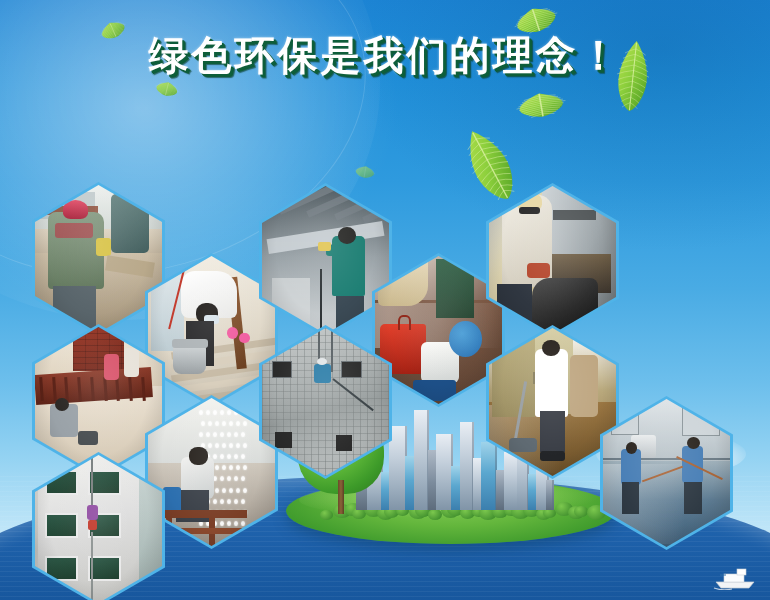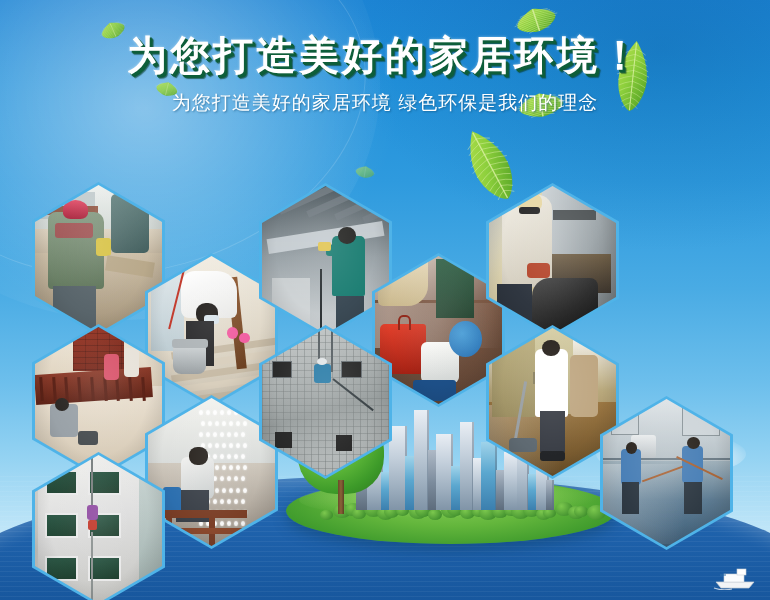--- a/index.html
+++ b/index.html
@@ -755,17 +755,16 @@
         <path d="M50 130 Q34.4 135 24 143" stroke="#dff2ab" stroke-width="1.5" fill="none" opacity=".62"></path>
         <path d="M50 130 Q65.6 135 76 143" stroke="#dff2ab" stroke-width="1.5" fill="none" opacity=".62"></path>
         <path d="M50 143.5 Q36.5 148.5 27.5 156.5" stroke="#dff2ab" stroke-width="1.5" fill="none" opacity=".62"></path>
         <path d="M50 143.5 Q63.5 148.5 72.5 156.5" stroke="#dff2ab" stroke-width="1.5" fill="none" opacity=".62"></path>
         <path d="M50 157 Q38.6 162 31 170" stroke="#dff2ab" stroke-width="1.5" fill="none" opacity=".62"></path>
         <path d="M50 157 Q61.4 162 69 170" stroke="#dff2ab" stroke-width="1.5" fill="none" opacity=".62"></path>
       </svg>
     </div>
 
   <div class="headings">
-    <div class="title">为您打造美好的家居环境！</div>
-    <div class="subtitle">为您打造美好的家居环境 绿色环保是我们的理念</div>
+    <div class="title">绿色环保是我们的理念！</div>
   </div>
 
 </div>
 
 </body></html>

